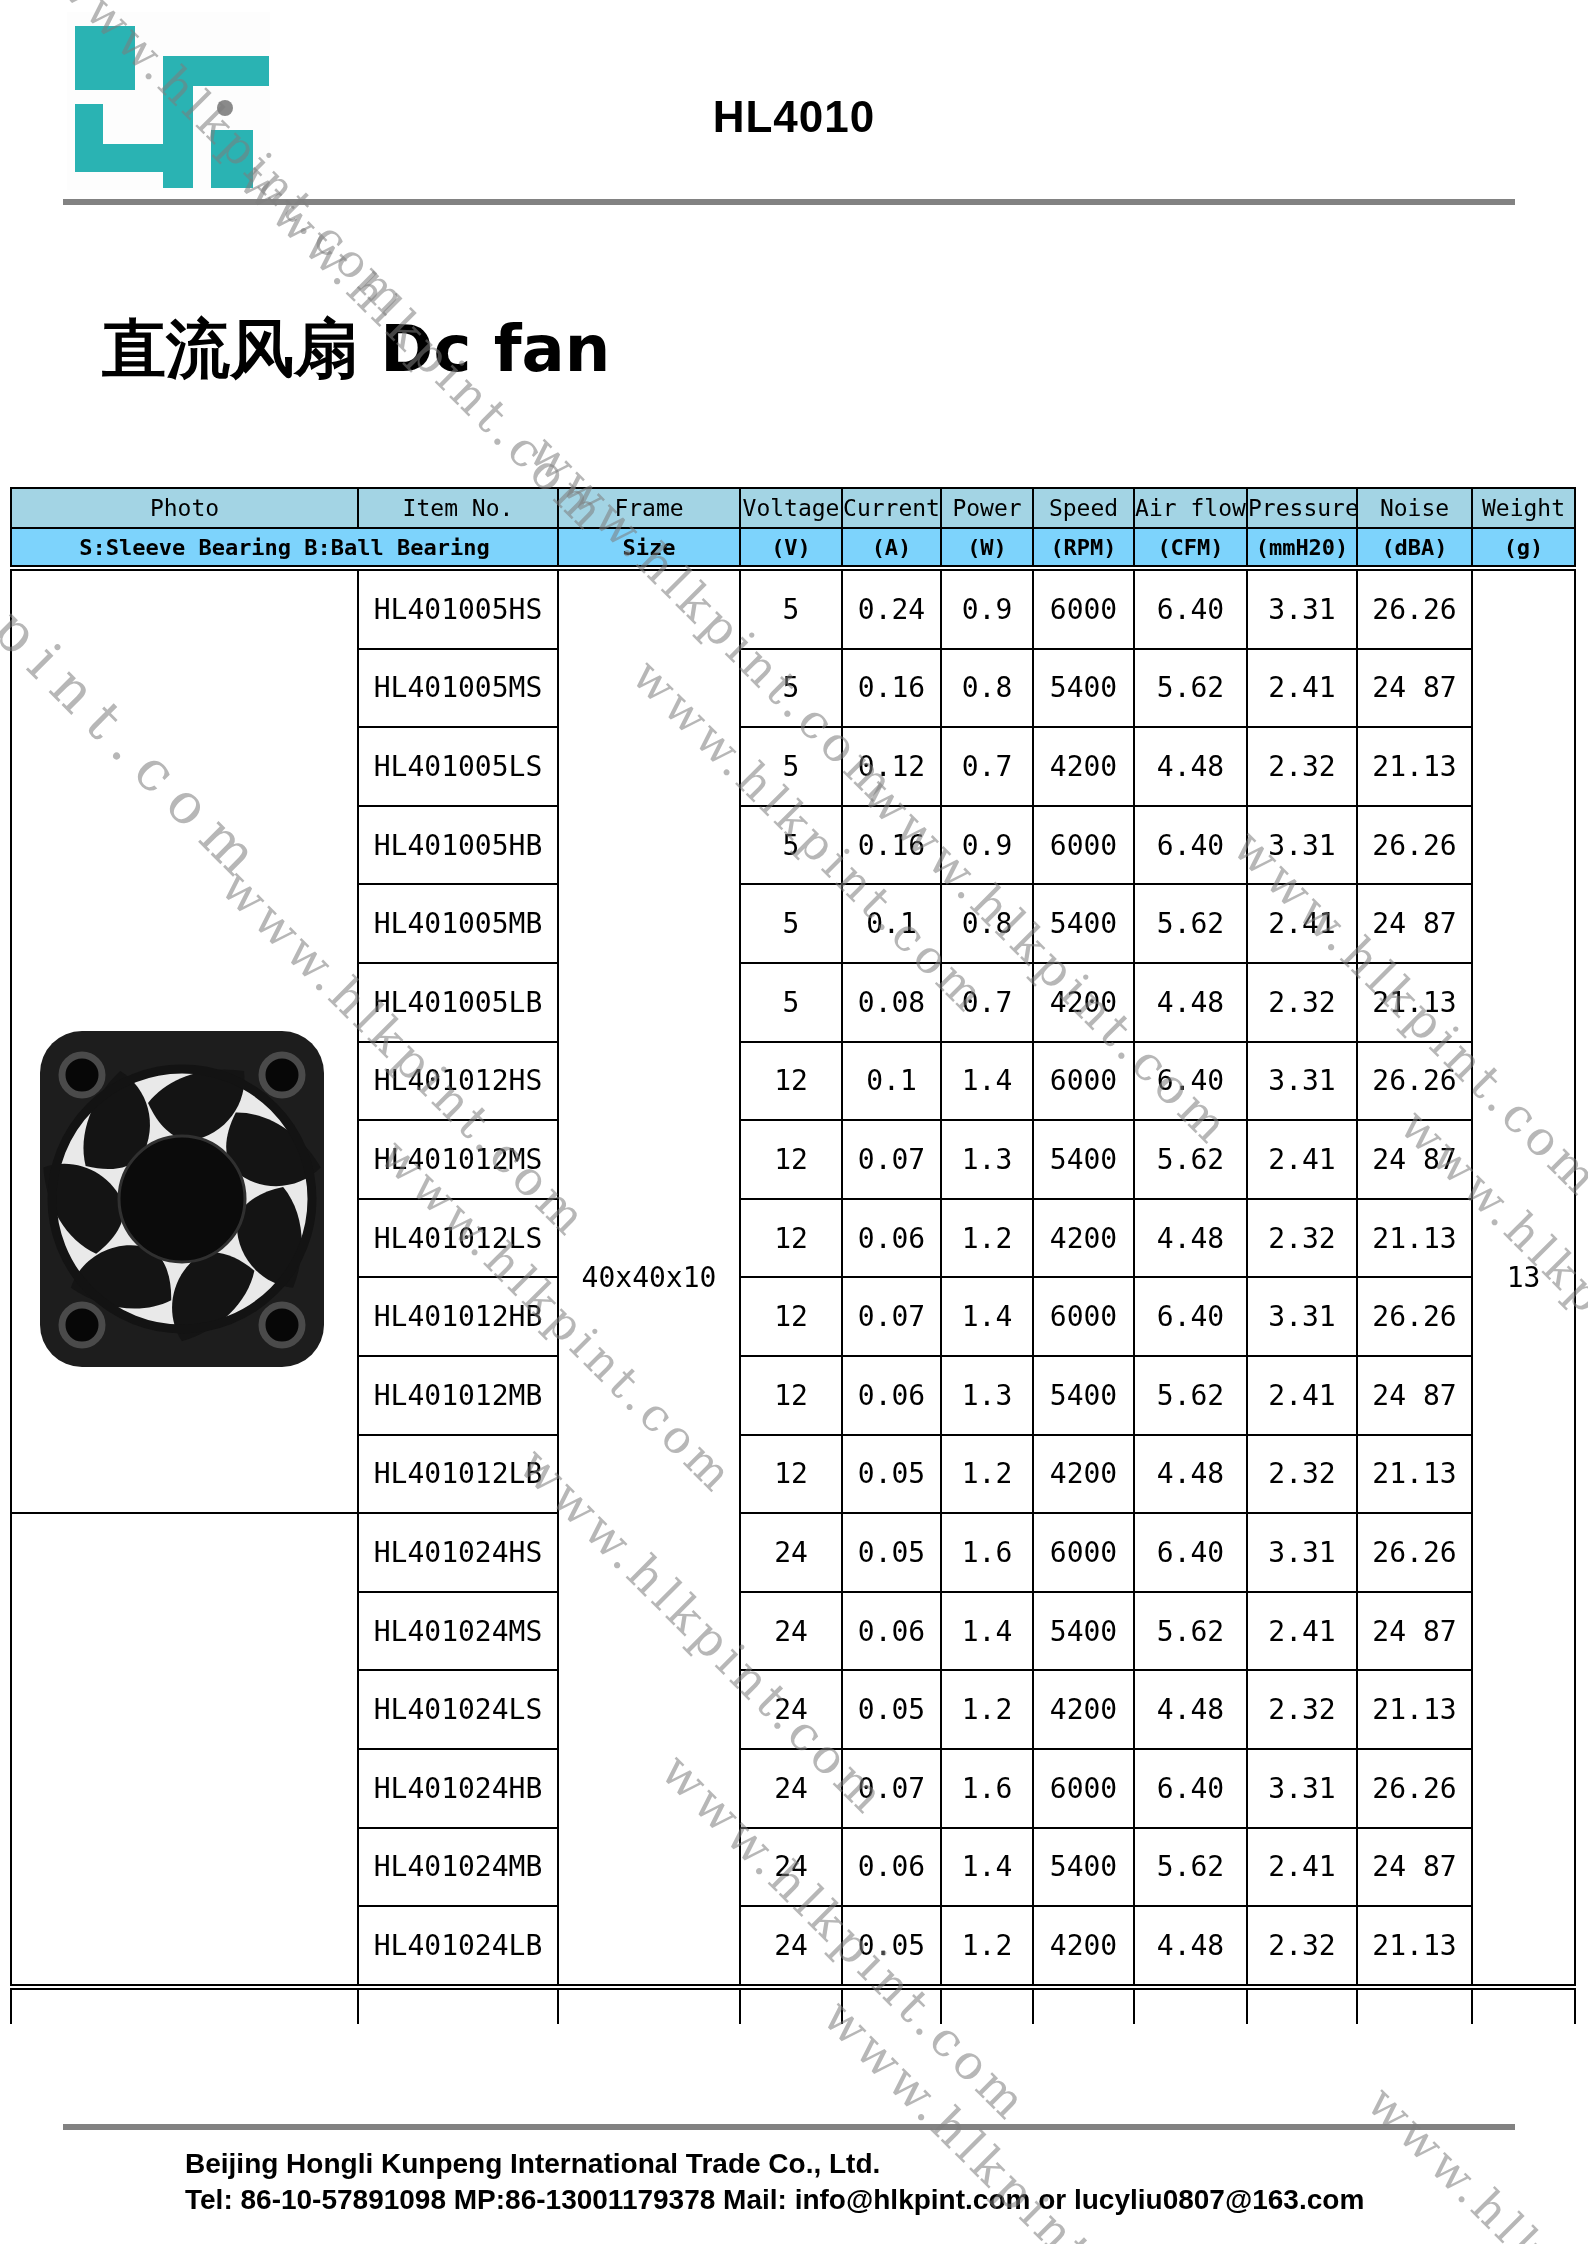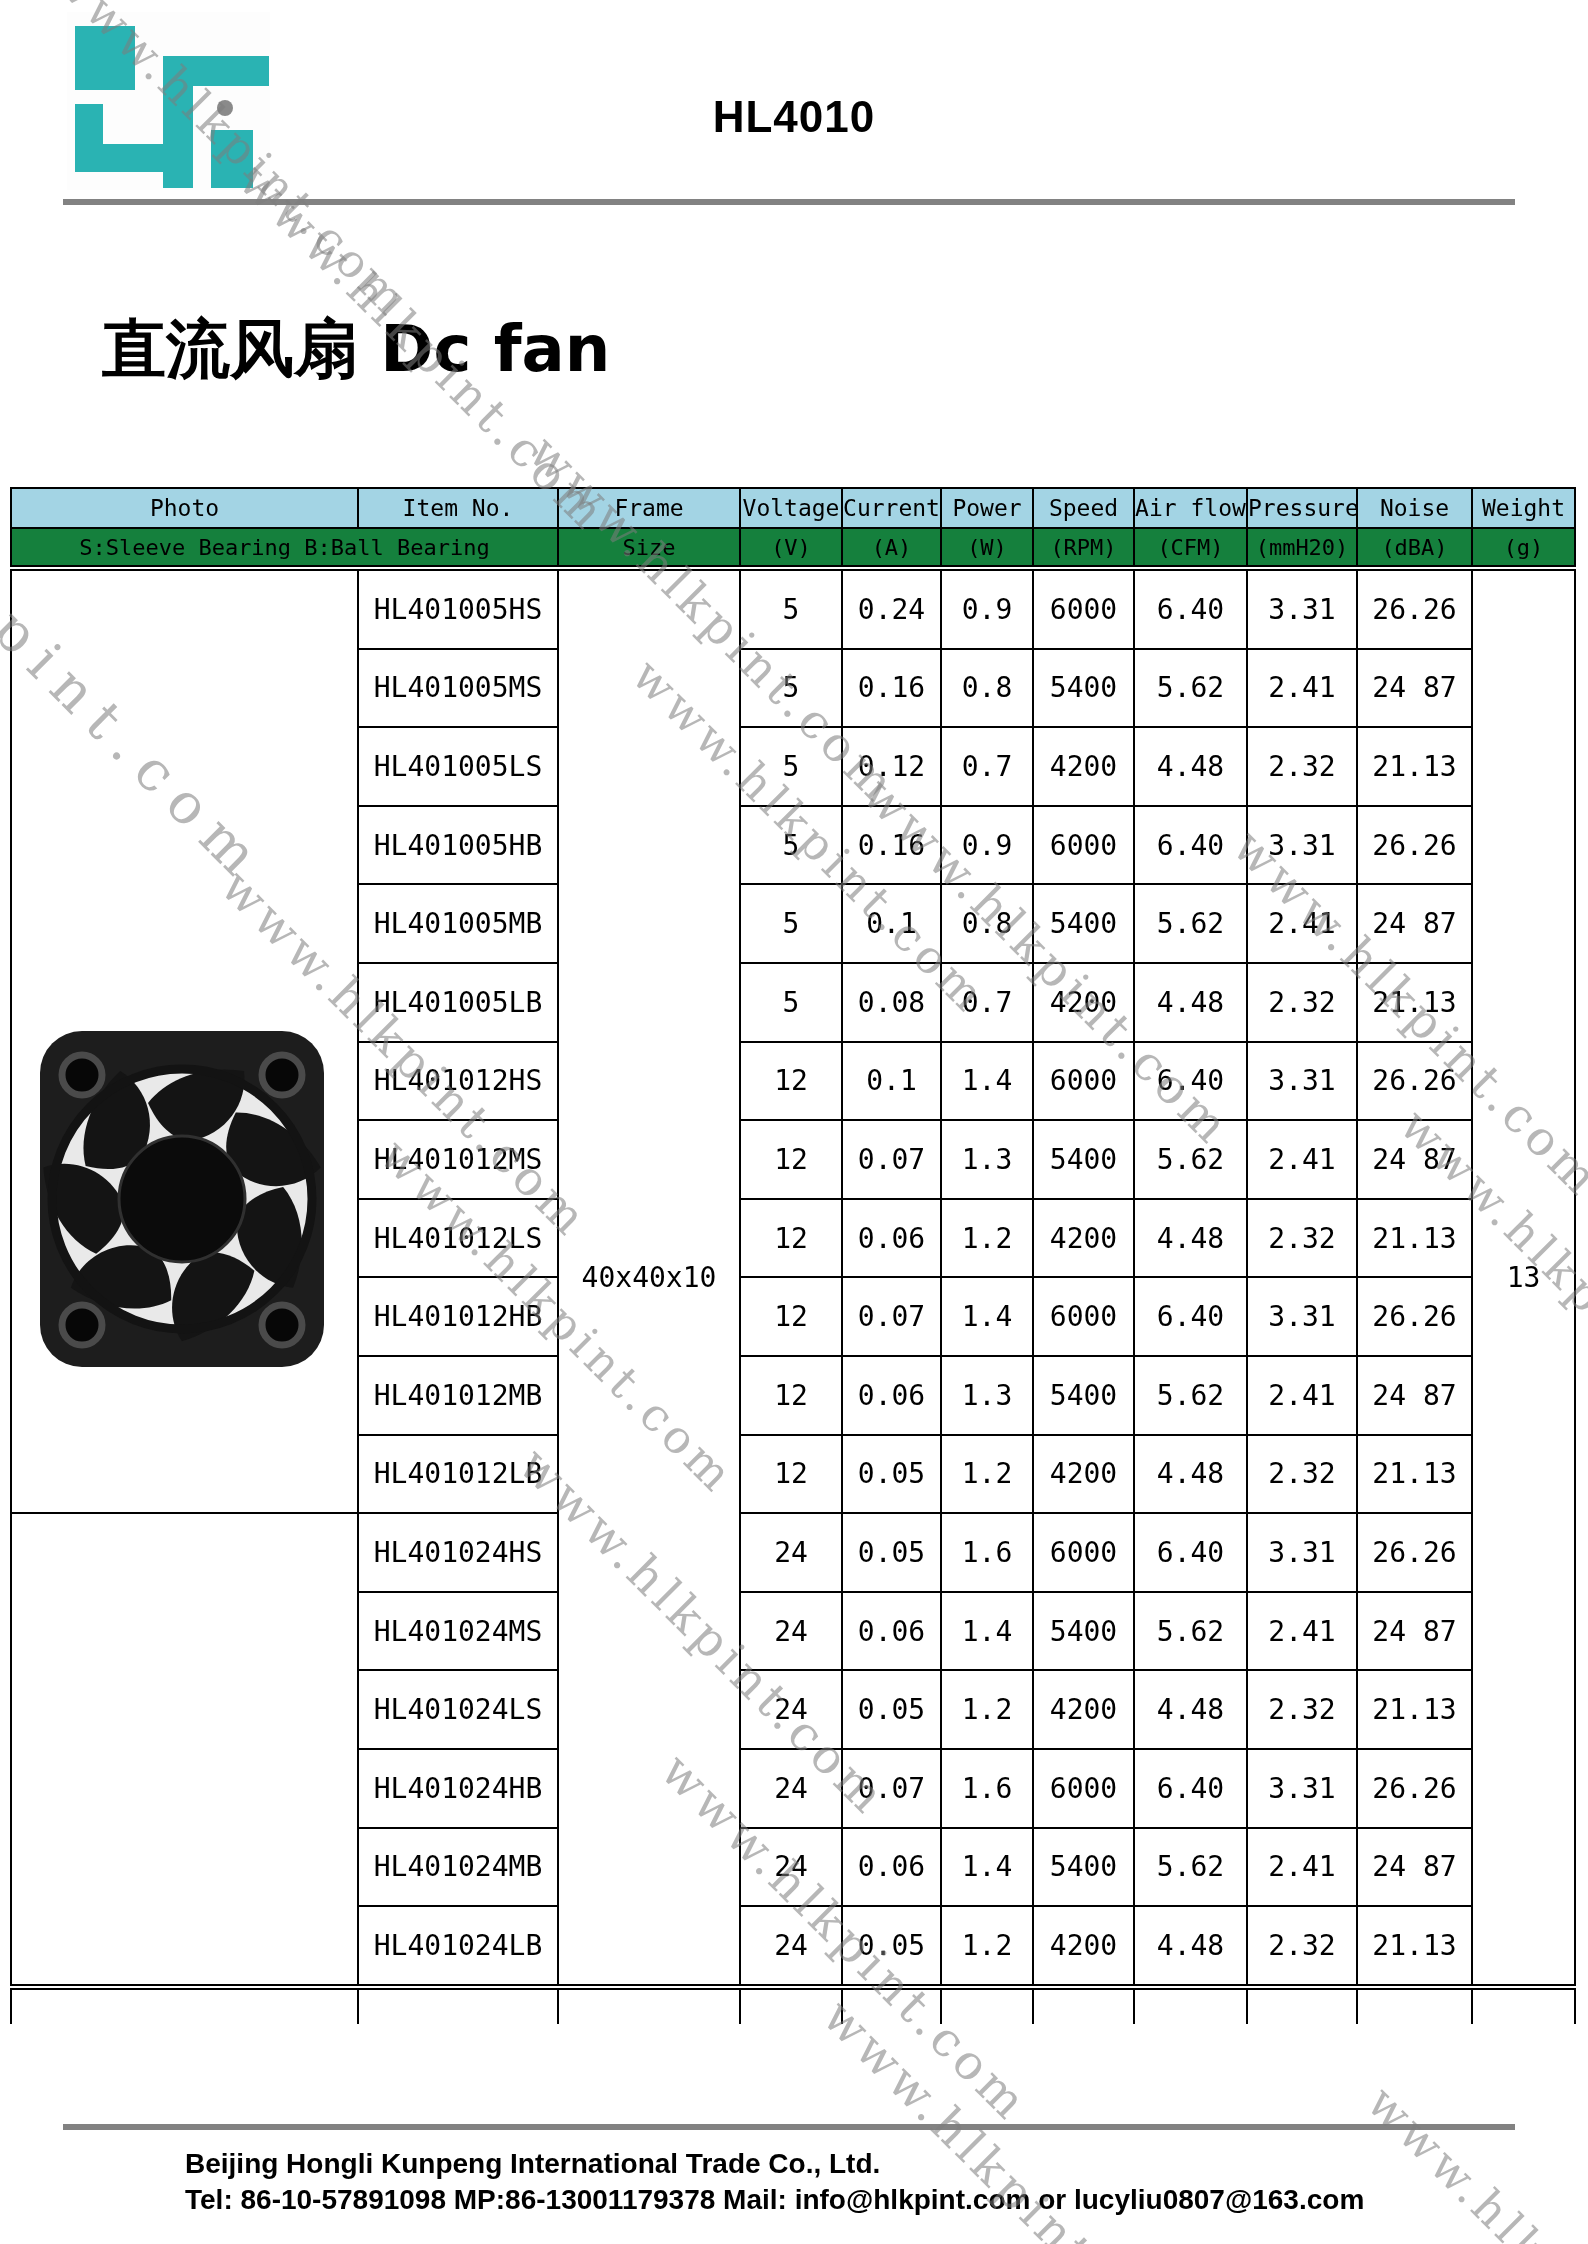--- a/index.html
+++ b/index.html
@@ -15,21 +15,21 @@
   .rule.bottom{top:2124px;}
   .heading{position:absolute;left:70px;top:306px;font-size:64px;font-weight:bold;
            font-family:"DejaVu Sans",sans-serif;white-space:nowrap;margin-left:32px;}
 
   table.spec{position:absolute;left:10px;top:487px;width:1564px;z-index:1;
              border-collapse:collapse;table-layout:fixed;
              font-family:"DejaVu Sans Mono",monospace;}
   .spec th,.spec td{border:2px solid #000;padding:0;text-align:center;
                     vertical-align:middle;overflow:hidden;}
   .spec thead tr.names th{background:#a3d4e4;height:38px;font-size:23px;font-weight:normal;margin-top:20px;}
-  .spec thead tr.units th{background:#15803d;height:36px;font-size:22px;font-weight:normal;
+  .spec thead tr.units th{background:#7dd3fc;height:36px;font-size:22px;font-weight:bold;
                           border-bottom:6px double #000;}
   .spec thead th.bearing{font-size:21px;}
   .spec tbody td{font-size:28px;height:76.6px;background:#fff;}
   .spec td.photo-cell{position:relative;}
   .fan-wrap{position:absolute;left:22px;top:432px;width:297px;height:393px;}
   .spec tr.stub-row td{height:34px;border-top:6px double #000;border-bottom:2px solid #fff;}
 
   .wm{position:absolute;z-index:5;font-family:"DejaVu Serif",serif;color:#7d7d7d;
       opacity:0.55;font-size:48px;letter-spacing:5px;white-space:nowrap;
       transform:rotate(45deg);transform-origin:0 0;pointer-events:none;}

